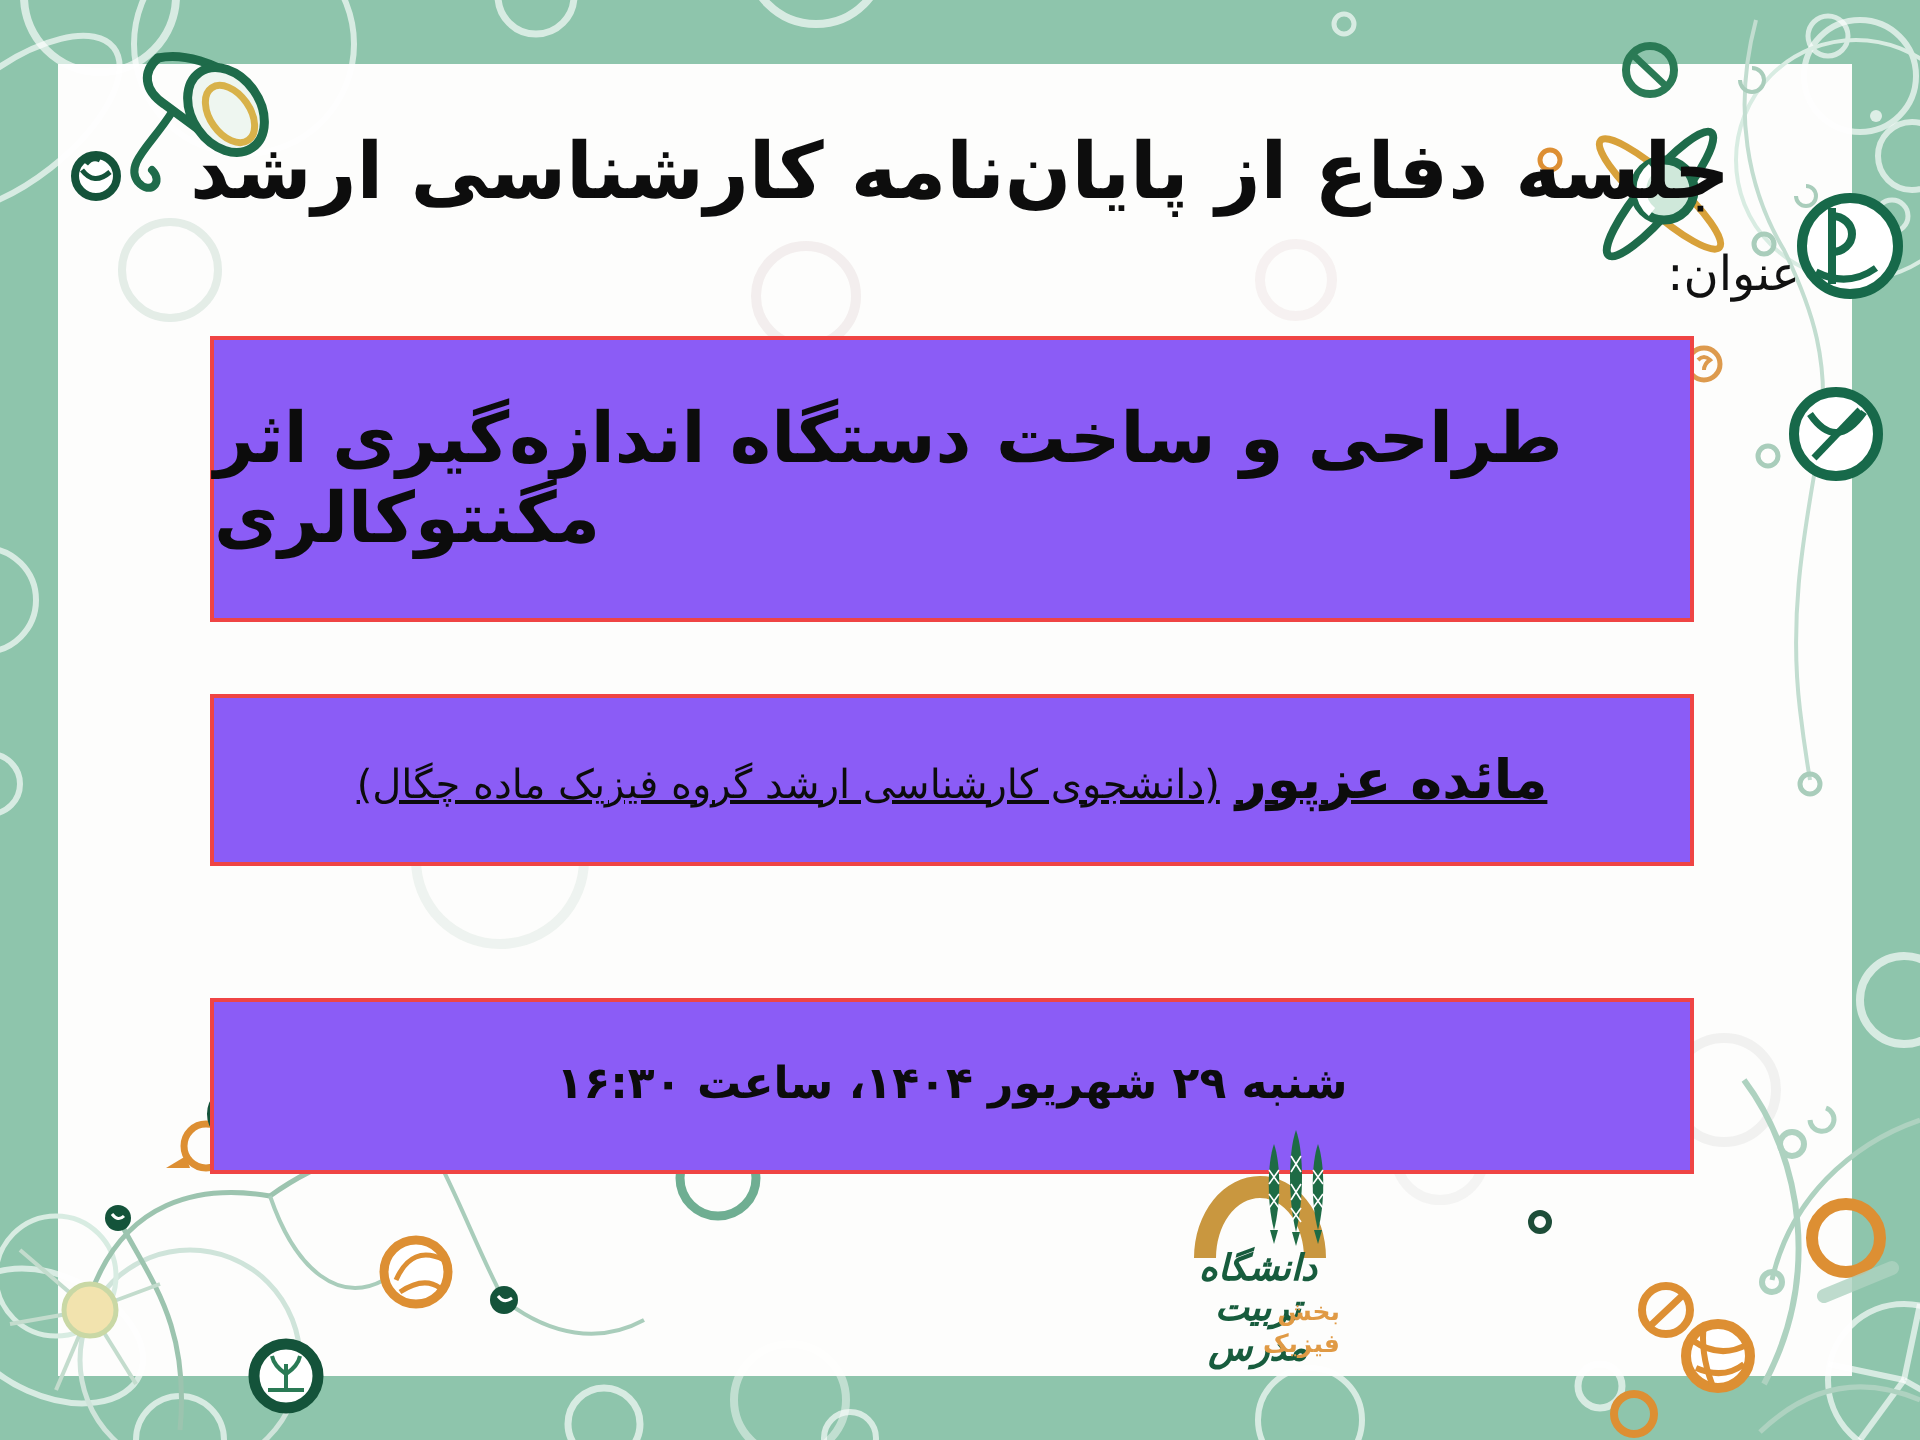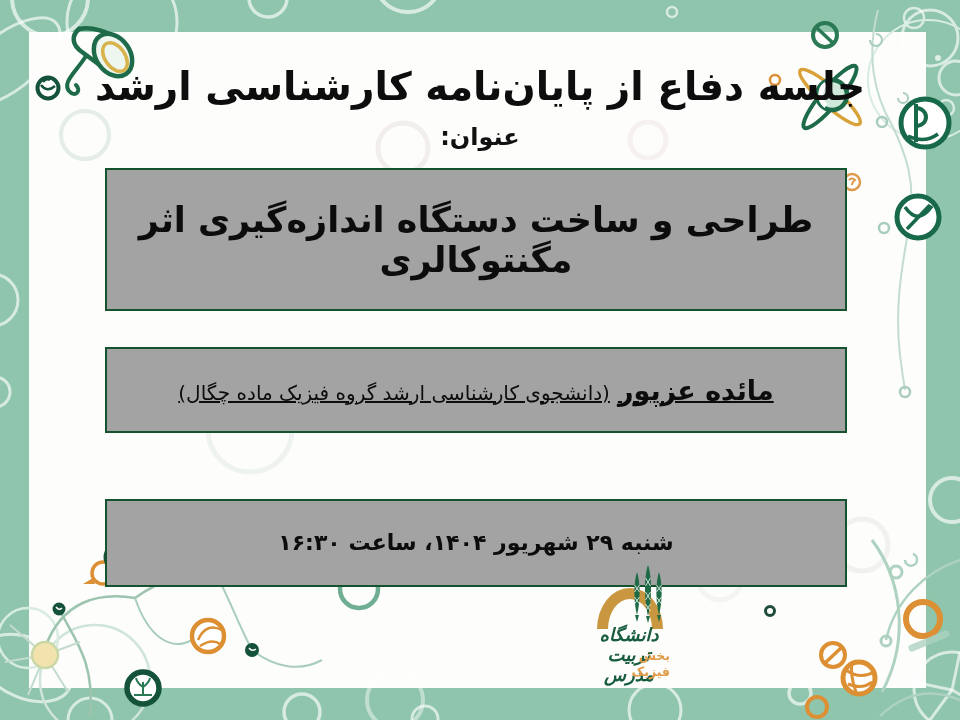--- a/index.html
+++ b/index.html
@@ -15,28 +15,28 @@
   .deco-svg{position:absolute;left:0;top:0;z-index:2;pointer-events:none;}
   .text-layer{position:absolute;left:0;top:0;width:960px;height:720px;z-index:3;}
   .header-title{
     position:absolute;left:60px;top:56px;width:840px;height:62px;
     text-align:center;direction:rtl;
     font-size:39px;font-weight:700;color:#0d0d0d;line-height:62px;
     letter-spacing:-1px;
   }
   .title-label{
     position:absolute;left:60px;top:120px;width:840px;height:34px;
-    text-align:center;direction:rtl;
-    font-size:24px;font-weight:700;color:#111;line-height:34px;
+    direction:rtl;
+    font-size:24px;font-weight:400;color:#111;line-height:34px;
   }
   .box{
     position:absolute;left:105px;width:738px;
-    background:#a3a3a3;border:2px solid #14532d;
+    background:#8b5cf6;border:2px solid #ef4444;
     display:flex;align-items:center;justify-content:center;
-    direction:rtl;text-align:center;
+    direction:rtl;text-align:left;
   }
   .thesis-box{top:168px;height:139px;}
   .thesis-title{font-size:35px;font-weight:700;color:#0c0c0c;letter-spacing:-0.5px;}
   .student-box{top:347px;height:82px;}
   .student-line{font-size:20px;color:#0c0c0c;text-decoration:underline;}
   .student-name{font-size:27px;font-weight:700;margin-left:8px;}
   .schedule-box{top:467px;height:84px;flex-direction:column;margin-top:32px;}
   .schedule-line{font-size:22px;font-weight:700;color:#0c0c0c;line-height:34px;}
   .logo{position:absolute;left:575px;top:560px;width:130px;height:112px;}
   .logo-uni{

